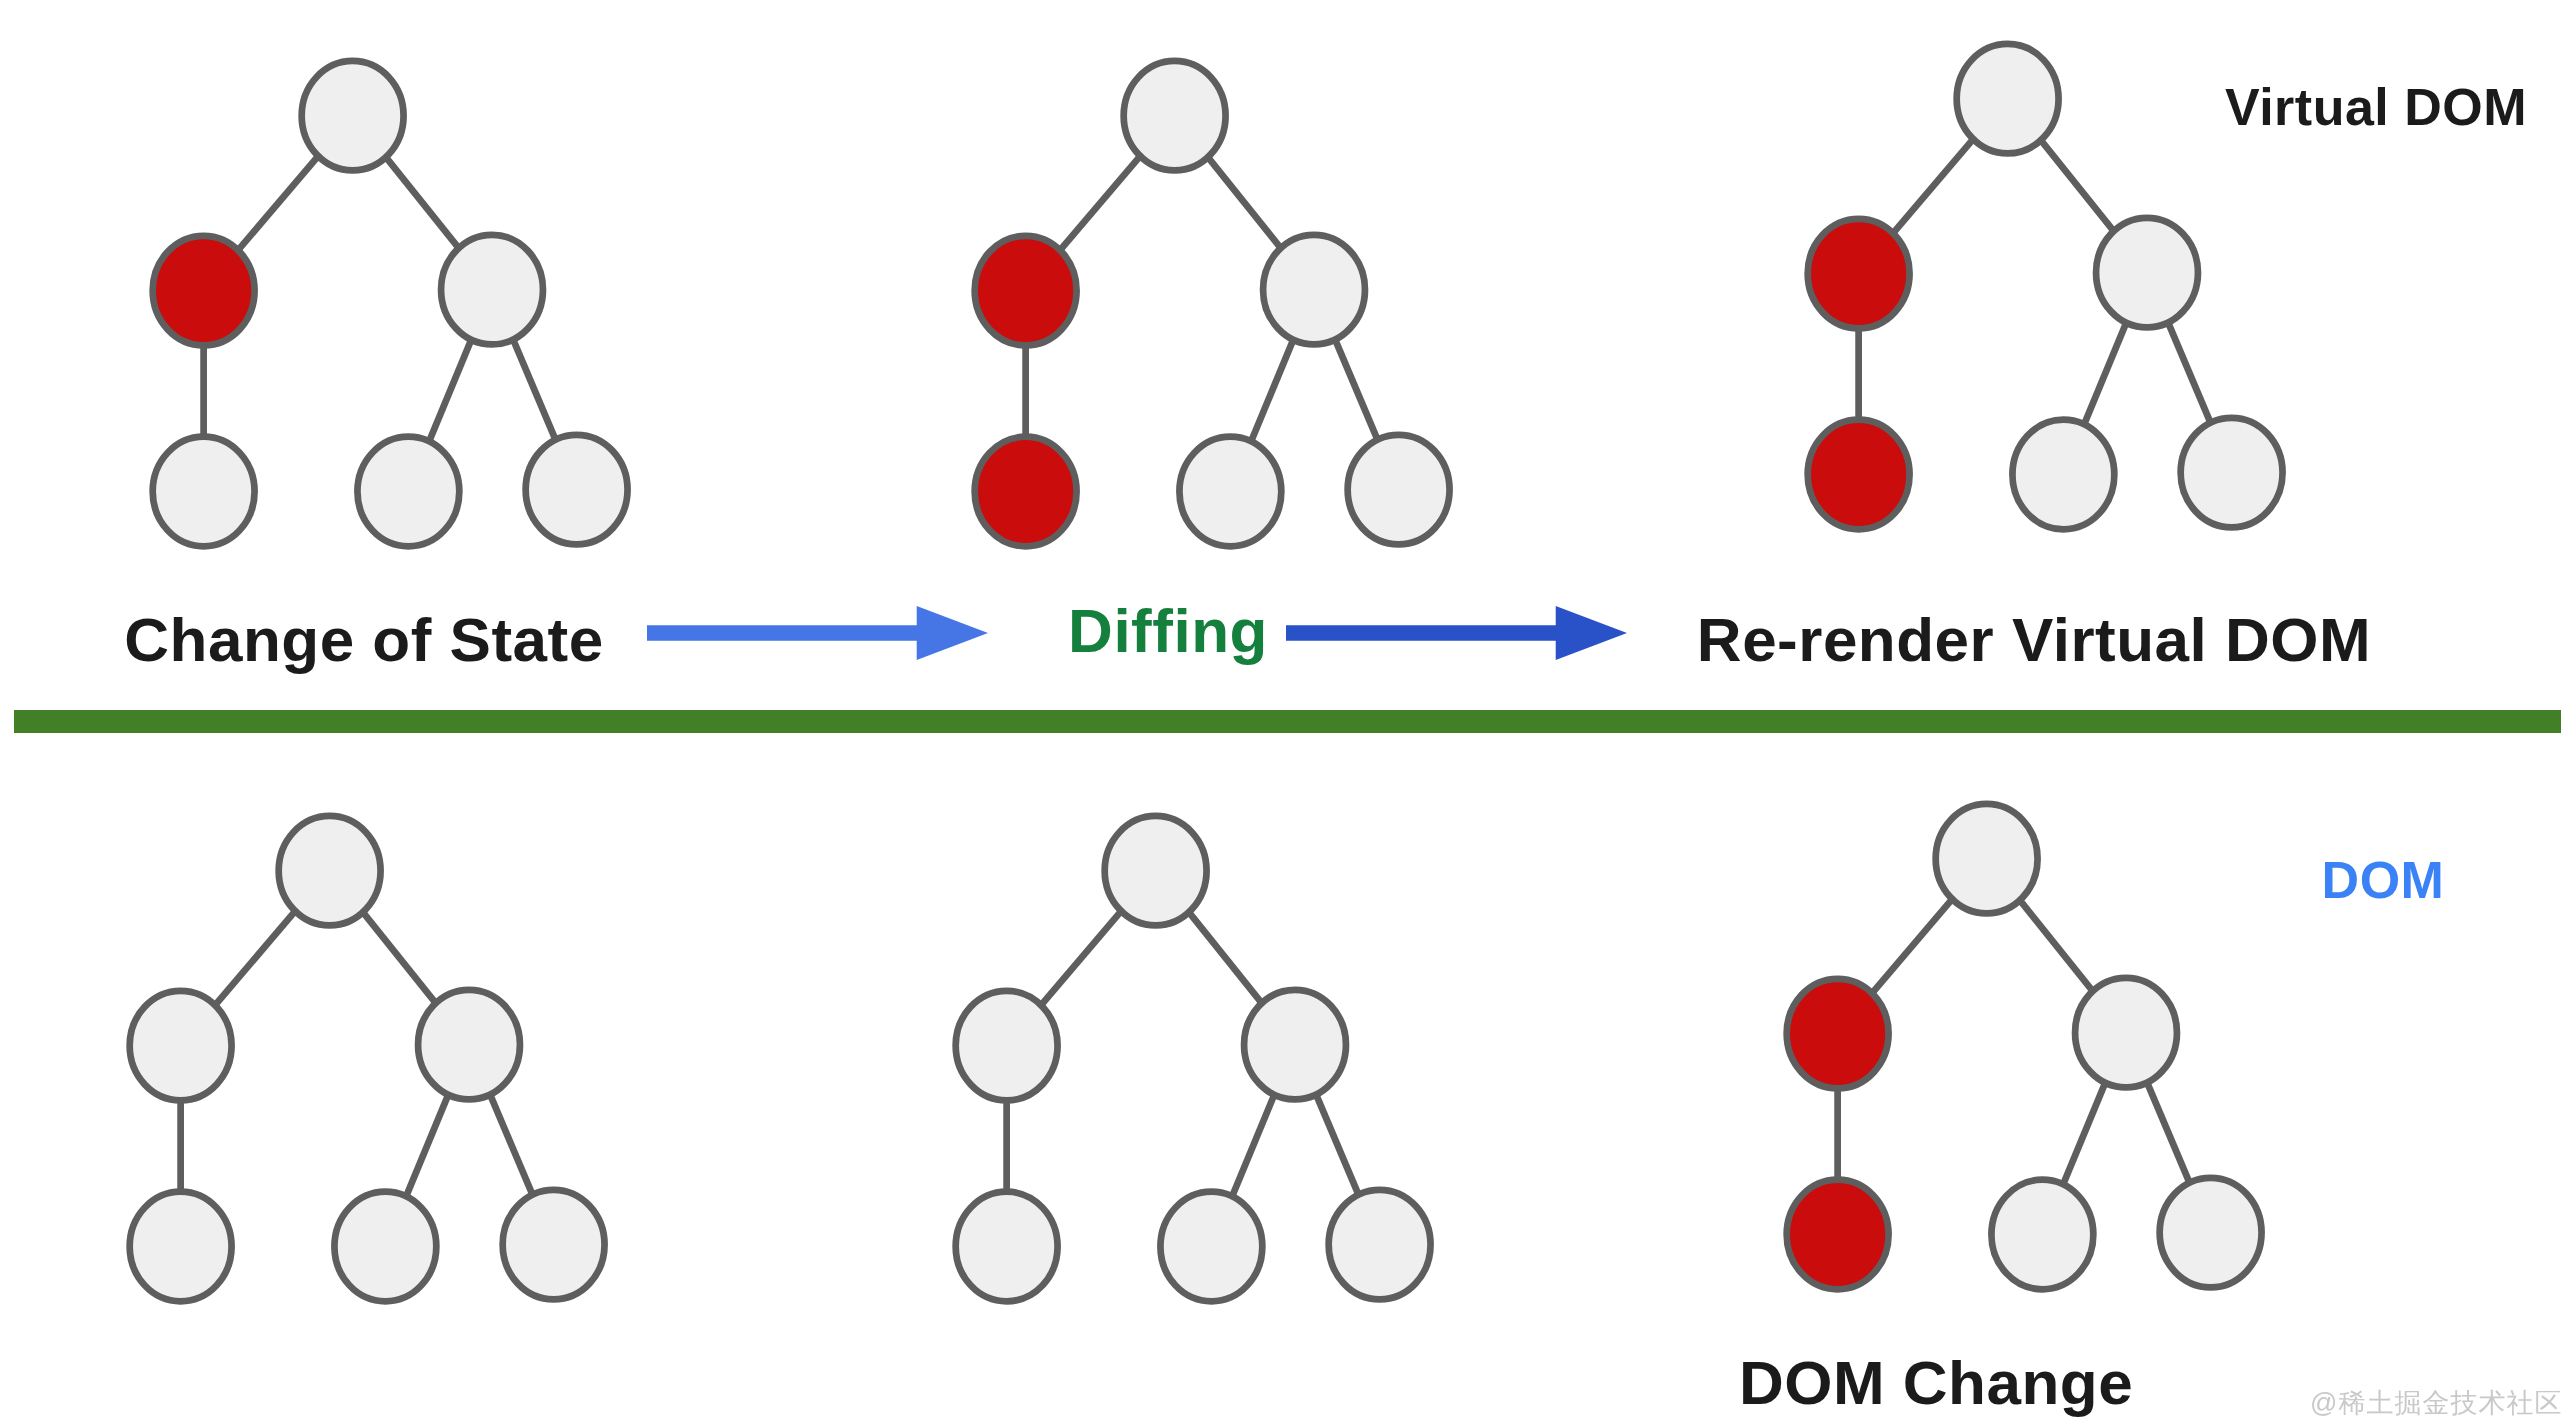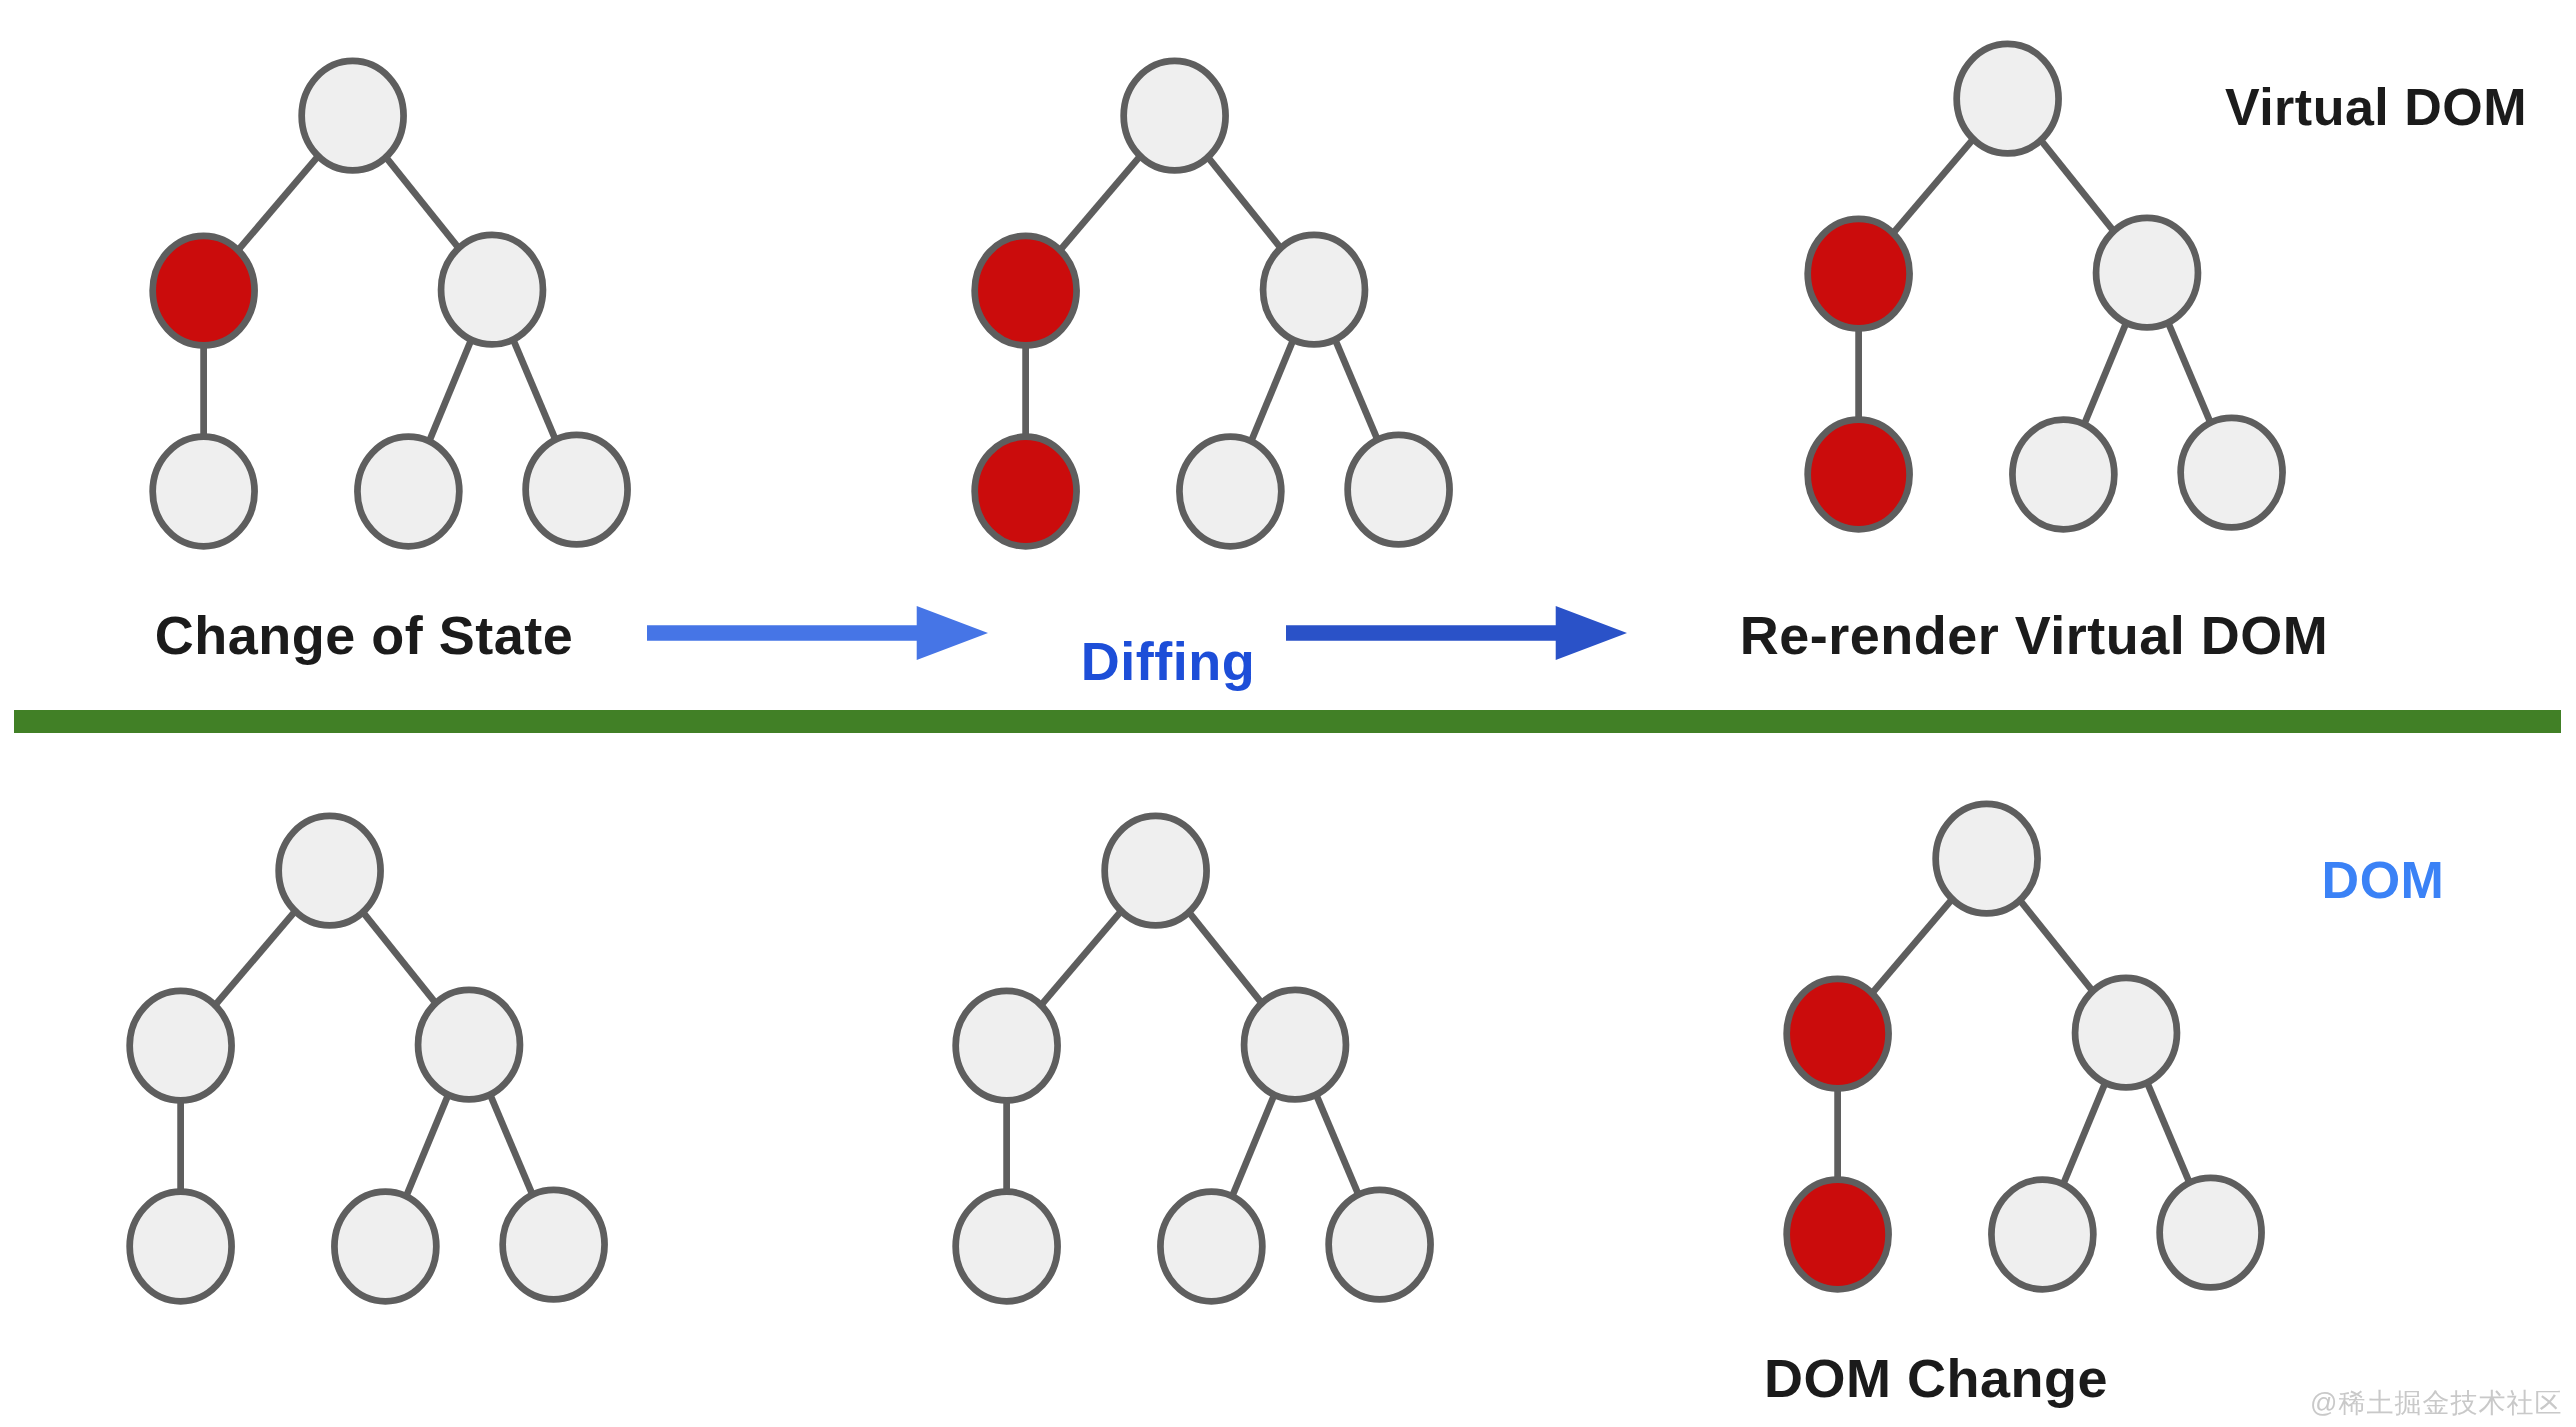--- a/index.html
+++ b/index.html
@@ -15,21 +15,21 @@
   svg.tree { position: absolute; overflow: visible; }
   svg.arrow { position: absolute; overflow: visible; }
   .label {
     position: absolute;
     transform: translateX(-50%);
     font-weight: 700;
     color: #1b1b1b;
     white-space: nowrap;
     letter-spacing: 0.5px;
   }
-  .step  { font-size: 54px; }
+  .step  { font-size: 62px; }
   .title { font-size: 52px; }
   .divider {
     position: absolute;
     left: 13.5px;
     top: 710px;
     width: 2547px;
     height: 23px;
   }
   .watermark {
     position: absolute;
@@ -86,21 +86,21 @@
     </svg>
 
   <div class="label title" style="left: 2376px; top: 77px; color: rgb(27, 27, 27);">Virtual DOM</div>
 
   <div class="label step" style="left: 364px; top: 604px; color: rgb(27, 27, 27);">Change of State</div>
 
   <svg class="arrow" style="left:647px; top:606px;" width="341" height="54" viewBox="0 0 354 56">
     <polygon points="0,20 280,20 280,0 354,28 280,56 280,36 0,36" fill="#4675e6"></polygon>
   </svg>
 
-  <div class="label step" style="left: 1168px; top: 630px; color: #1d4ed8;">Diffing</div>
+  <div class="label step" style="left: 1168px; top: 595px; color: #15803d;">Diffing</div>
 
   <svg class="arrow" style="left:1286px; top:606px;" width="341" height="54" viewBox="0 0 354 56">
     <polygon points="0,20 280,20 280,0 354,28 280,56 280,36 0,36" fill="#2a52c8"></polygon>
   </svg>
 
   <div class="label step" style="left: 2034px; top: 604px; color: rgb(27, 27, 27); text-align: center;">Re-render Virtual DOM</div>
 
   <div class="divider" style="background: rgb(65, 128, 38);"></div>
 
   <svg class="tree" style="left:72px;  top:758px;" width="596" height="606" viewBox="0 0 620 630">

